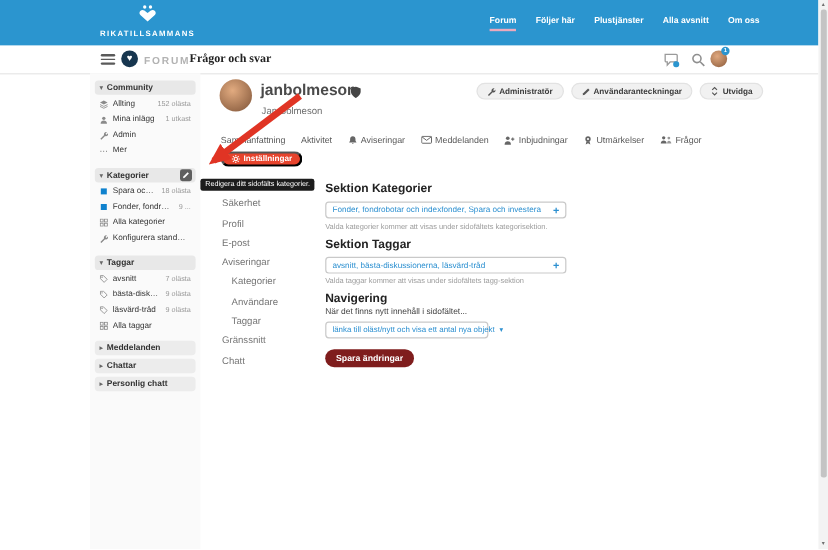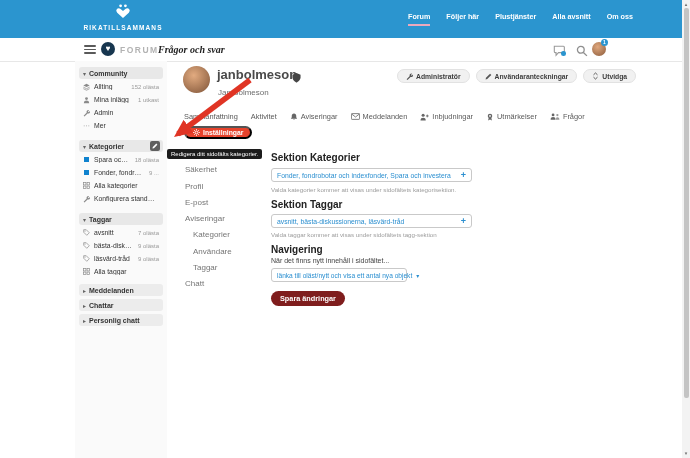--- a/index.html
+++ b/index.html
@@ -15,21 +15,21 @@
   .topnav-item.current{border-bottom:2px solid #eba9bd;}
 
   
   #subheader{position:absolute;left:0;top:38px;width:682px;height:23px;background:#fff;border-bottom:1px solid #e7e7e7;}
   #hamburger{position:absolute;left:84px;top:7px;width:12px;height:9px;cursor:pointer;}
   #hamburger div{height:1.6px;background:#5a5a5a;margin-bottom:2px;border-radius:1px;}
   #sub-logo{position:absolute;left:101px;top:4px;width:14px;height:14px;border-radius:50%;background:#17364f;
             color:#fff;font-size:8px;line-height:14px;text-align:center;}
   #sub-forum{position:absolute;left:120px;top:7px;font-size:8.5px;font-weight:bold;color:#b3b3b3;letter-spacing:1.5px;}
   #sub-title{position:absolute;left:158px;top:6px;font-size:10px;font-weight:bold;color:#222;
-             font-family:"Liberation Serif","DejaVu Serif",serif;font-style:italic;}
+             font-family:"Liberation Serif","DejaVu Serif",serif;}
   .hdr-icon{position:absolute;top:5px;width:13px;height:13px;cursor:pointer;}
   #avatar-small{position:absolute;left:592px;top:4px;width:14px;height:14px;border-radius:50%;
                 background:radial-gradient(circle at 40% 35%,#e0a87e,#8a5a3a);cursor:pointer;}
   #avatar-badge{position:absolute;left:601px;top:1px;min-width:7px;height:7px;border-radius:4px;background:#2b95cf;
                 color:#fff;font-size:5px;line-height:7px;text-align:center;font-weight:bold;}
   .chat-dot{position:absolute;left:8px;top:8px;width:4.5px;height:4.5px;border-radius:50%;background:#2b95cf;}
 
   
   #sidebar{position:absolute;left:75px;top:61px;width:92px;height:397px;background:#fafafa;
            box-sizing:border-box;padding:6px 4px 0 4px;}
@@ -390,20 +390,21 @@
 
   <div id="settings-nav">
     <div class="snav-item">Konto</div>
     <div class="snav-item">Säkerhet</div>
     <div class="snav-item">Profil</div>
     <div class="snav-item">E-post</div>
     <div class="snav-item">Aviseringar</div>
     <div class="snav-item indent">Kategorier</div>
     <div class="snav-item indent">Användare</div>
     <div class="snav-item indent">Taggar</div>
+    <div class="snav-item">Gränssnitt</div>
     <div class="snav-item">Chatt</div>
   </div>
 
   <div class="c-head" style="top:152px">Sektion Kategorier</div>
   <div class="c-input" style="top:168px">
     <span class="val">Fonder, fondrobotar och indexfonder, Spara och investera</span>
     <span class="plus">+</span>
   </div>
   <div class="c-help" style="top:186px">Valda kategorier kommer att visas under sidofältets kategorisektion.</div>
 

